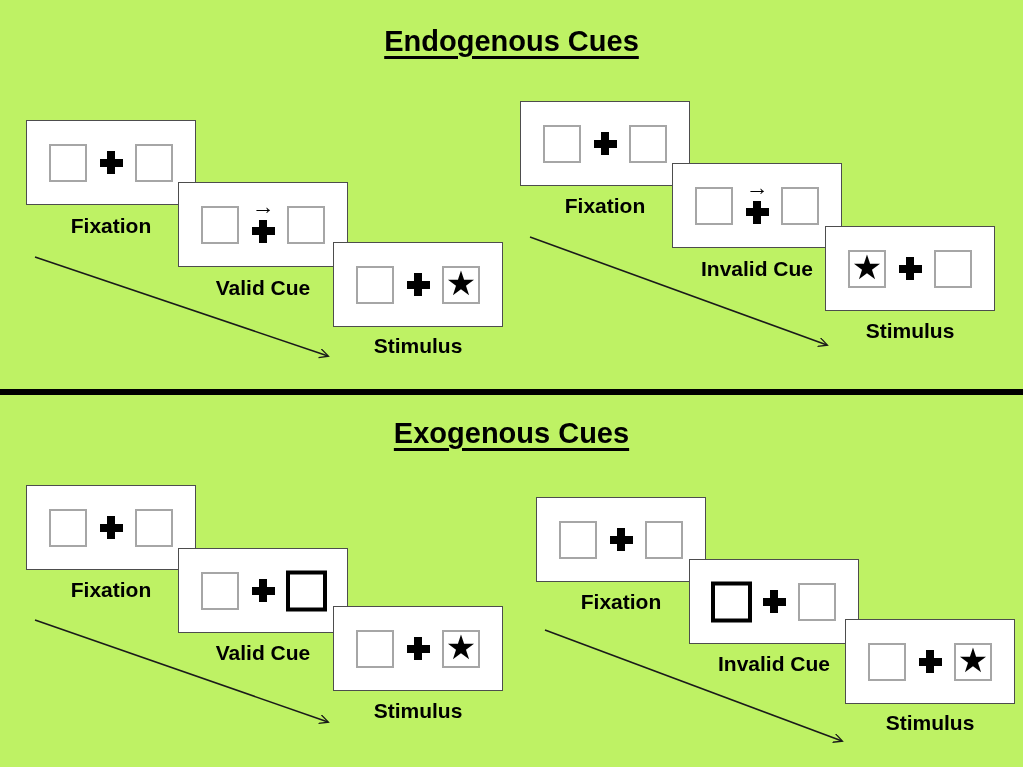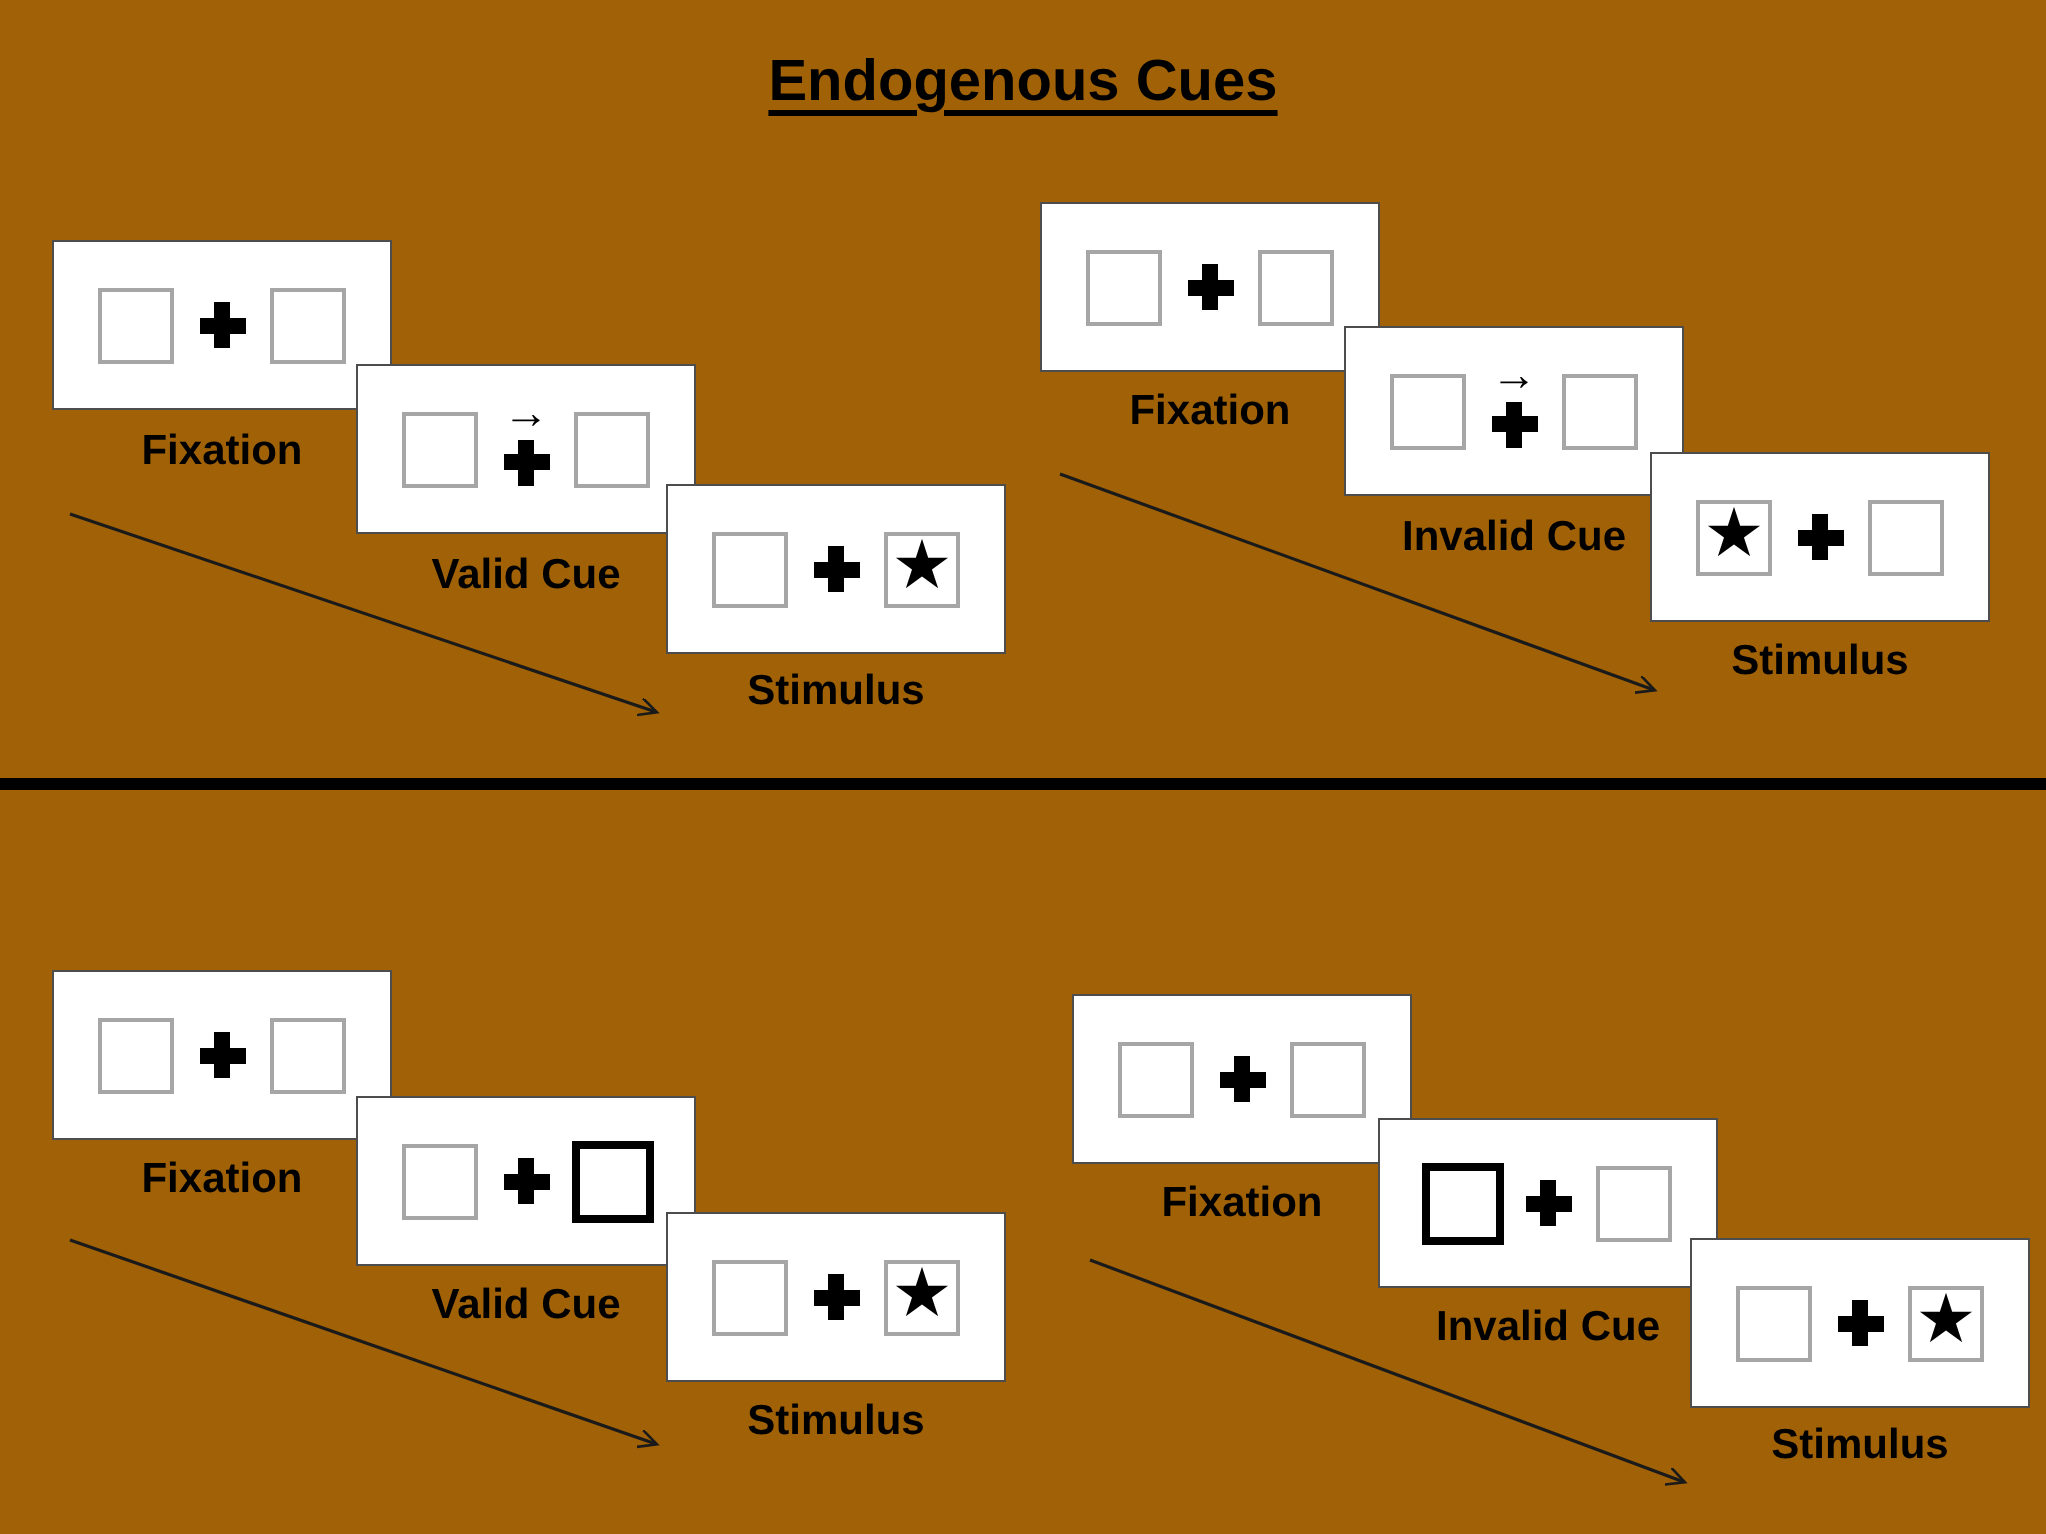--- a/index.html
+++ b/index.html
@@ -1,17 +1,17 @@
 <!DOCTYPE html>
 <html><head>
 <meta charset="utf-8">
 <style>
   html,body { margin:0; padding:0; background:#ffffff; }
   #stage {
-    position:relative; width:1023px; height:767px; background:#a16207;
+    position:relative; width:1023px; height:767px; background:#bef264;
     font-family:"Liberation Sans", sans-serif; color:#000; overflow:hidden;
   }
   .title {
     position:absolute; left:0; width:100%; text-align:center;
     font-size:29px; font-weight:700; line-height:33px;
   }
   .title span {
     text-decoration:underline; text-decoration-thickness:3px; text-underline-offset:5px;
   }
   .divider { position:absolute; left:0; top:389px; width:100%; height:6px; background:#000; }
@@ -59,20 +59,23 @@
     <line x1="35" y1="257" x2="328" y2="356" stroke="#1a1a1a" stroke-width="1.6" marker-end="url(#ah)"></line>
     <line x1="530" y1="237" x2="827" y2="345" stroke="#1a1a1a" stroke-width="1.6" marker-end="url(#ah)"></line>
     <line x1="35" y1="620" x2="328" y2="722" stroke="#1a1a1a" stroke-width="1.6" marker-end="url(#ah)"></line>
     <line x1="545" y1="630" x2="842" y2="741" stroke="#1a1a1a" stroke-width="1.6" marker-end="url(#ah)"></line>
   </svg>
 
   <div class="title" style="top:25px">
     <span>Endogenous Cues</span>
   </div>
   <div class="divider"></div>
+  <div class="title" style="top:417px">
+    <span>Exogenous Cues</span>
+  </div>
 
   <div class="panel" style="left:26px;top:120px">
     <div class="sq left"></div>
     <div class="plus"></div>
     <div class="sq right"></div>
   </div>
   <div class="plabel" style="left:26px;top:214px">Fixation</div>
 
   <div class="panel cue-panel" style="left:178px;top:182px">
     <div class="sq left"></div>

